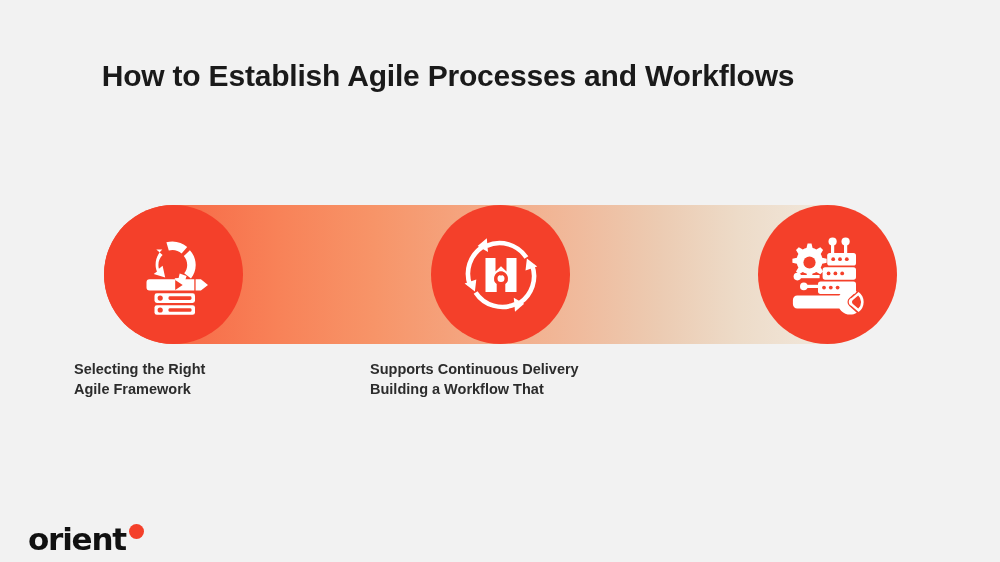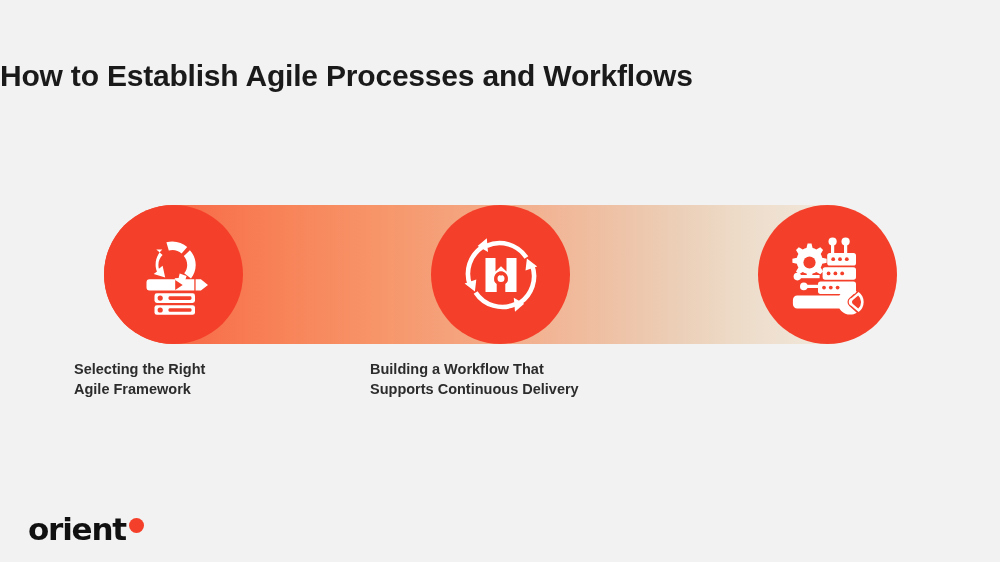--- a/index.html
+++ b/index.html
@@ -14,21 +14,21 @@
     overflow: hidden;
     position: relative;
   }
 
   
   .page-title {
     position: absolute;
     top: 38px;
     left: 0;
     width: 896px;
-    text-align: left;
+    text-align: center;
     font-size: 30px;
     font-weight: bold;
     color: #1a1a1a;
     letter-spacing: -0.2px;
     line-height: 1.2;
   }
 
   
   .infographic {
     position: absolute;
@@ -99,23 +99,22 @@
     line-height: 1.35;
   }
   .cap-1 { left: 74px;  width: 200px; }
   .cap-2 { left: 370px; width: 262px; }
   .cap-3 { left: 727px; width: 200px; }
 
   
   .logo {
     position: absolute;
     left: 28px;
-    bottom: 17px;
+    bottom: 7px;
     display: flex;
-    align-items: flex-end;
   }
   .logo-word {
     font-size: 31px;
     font-weight: bold;
     color: #111111;
     letter-spacing: -1.2px;
     line-height: 1;
     font-family: "DejaVu Sans", sans-serif;
   }
   .logo-dot {
@@ -259,22 +258,22 @@
   </div>
 
 </div>
 
 <div class="captions">
   <div class="caption cap-1">
     <div>Selecting the Right</div>
     <div>Agile Framework</div>
   </div>
   <div class="caption cap-2">
+    <div>Supports Continuous Delivery</div>
     <div>Building a Workflow That</div>
-    <div>Supports Continuous Delivery</div>
   </div>
   <div class="caption cap-3">
   </div>
 </div>
 
 <div class="logo">
   <span class="logo-word">orient</span>
   <span class="logo-dot"></span>
 </div>
 

